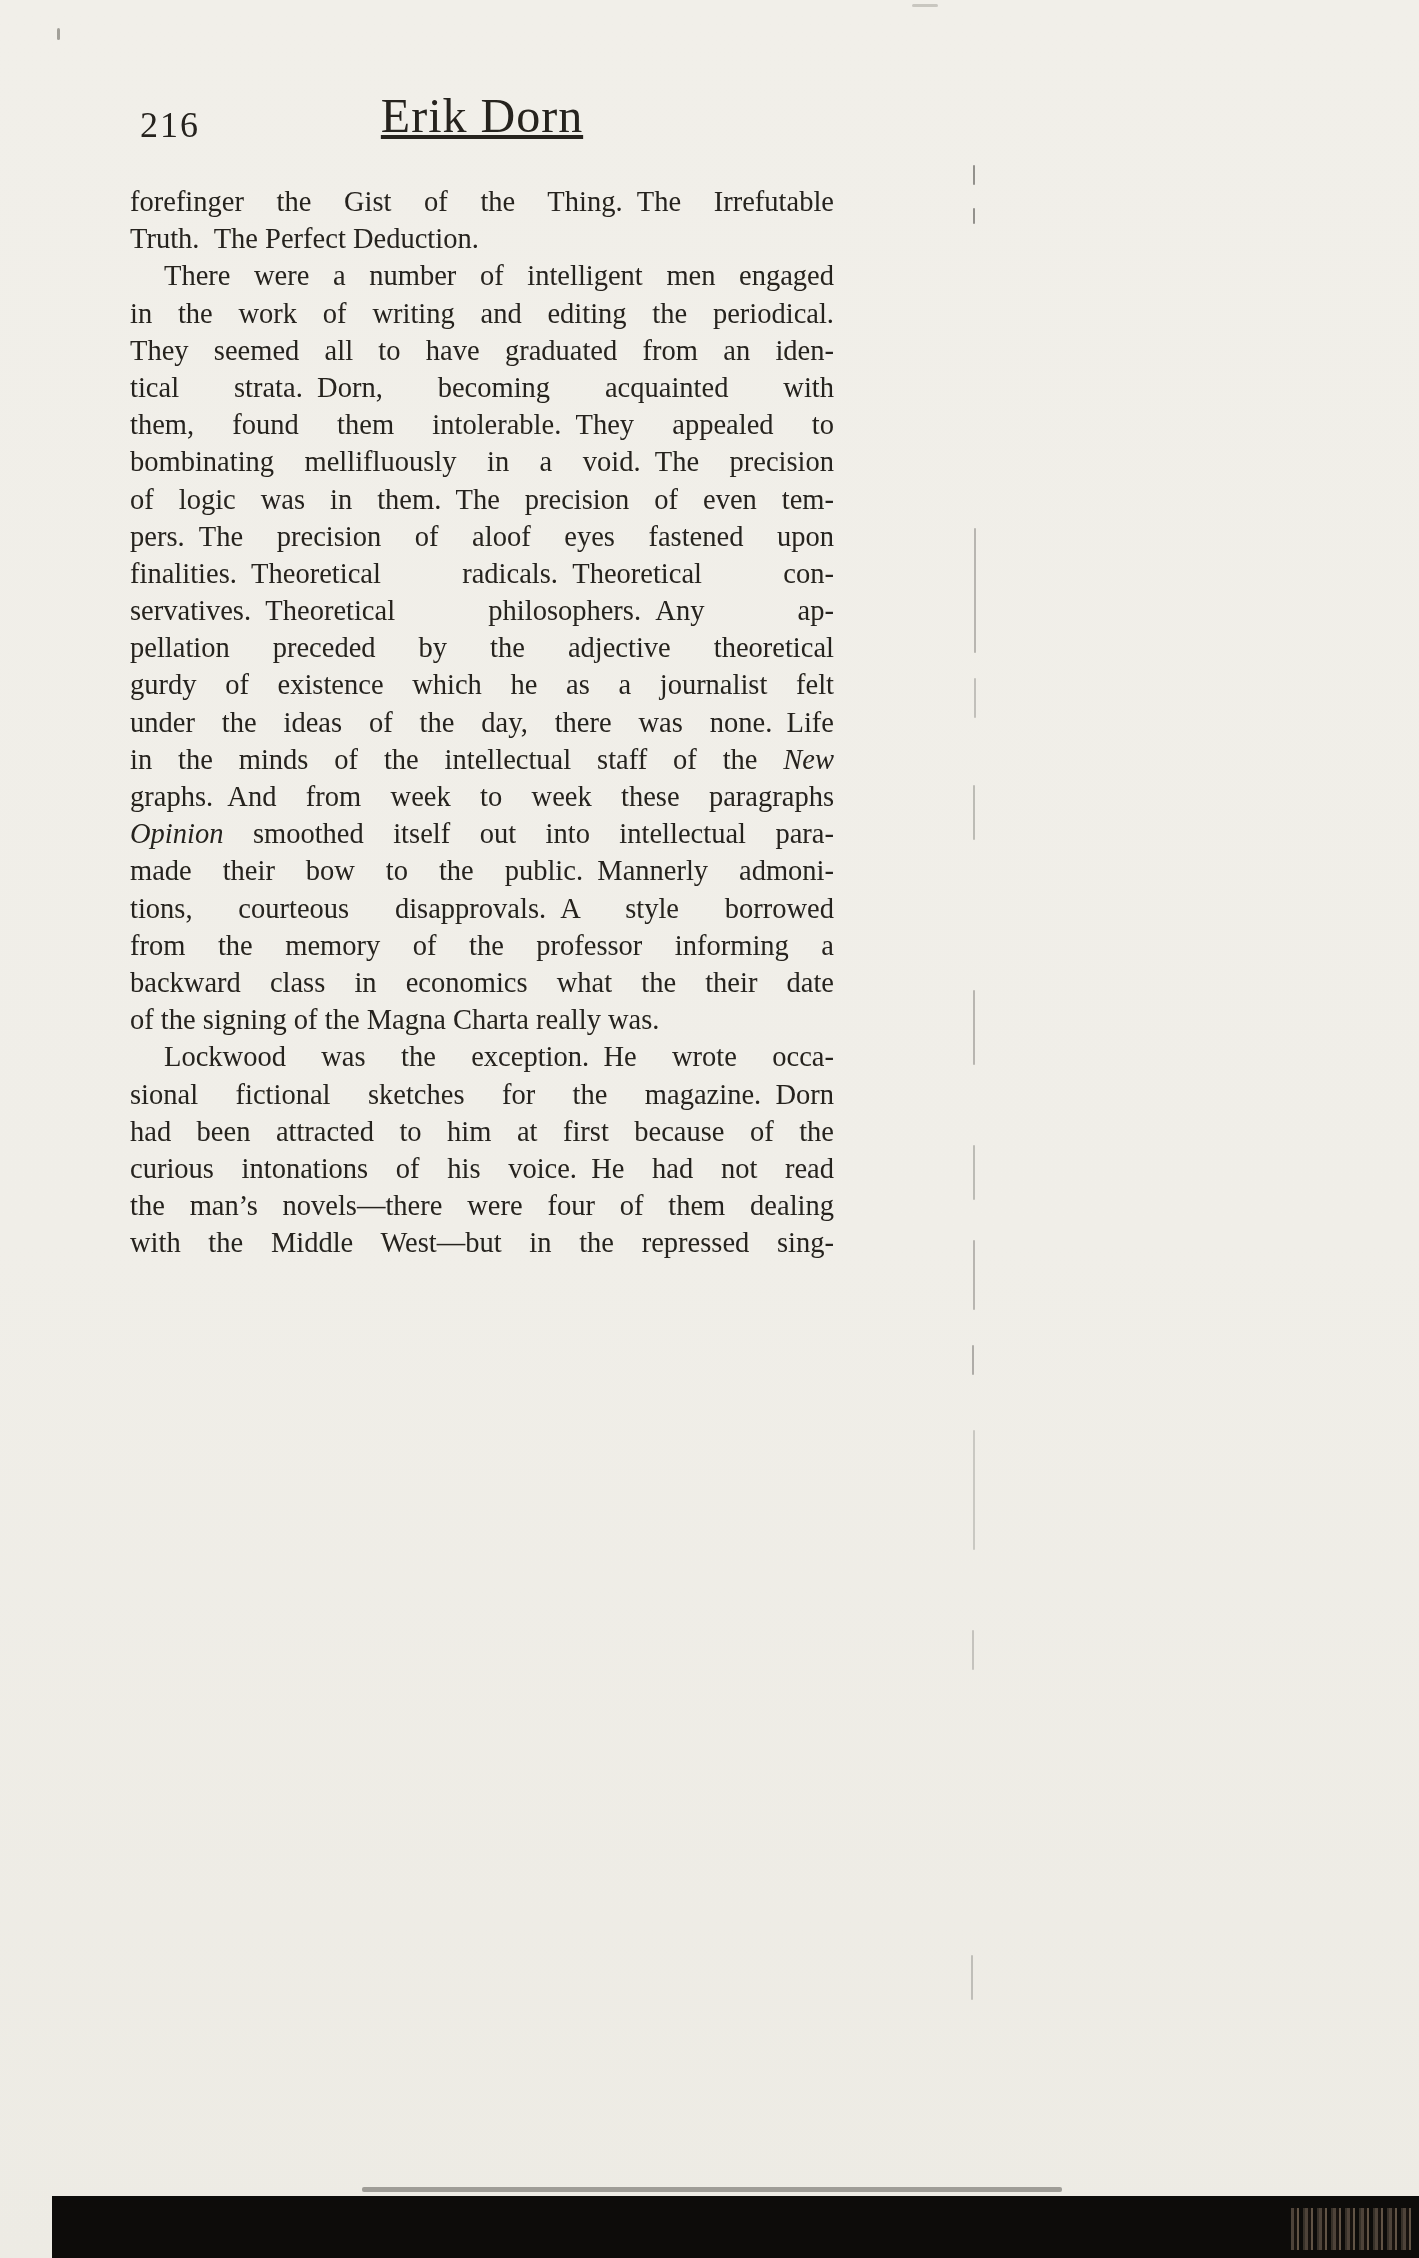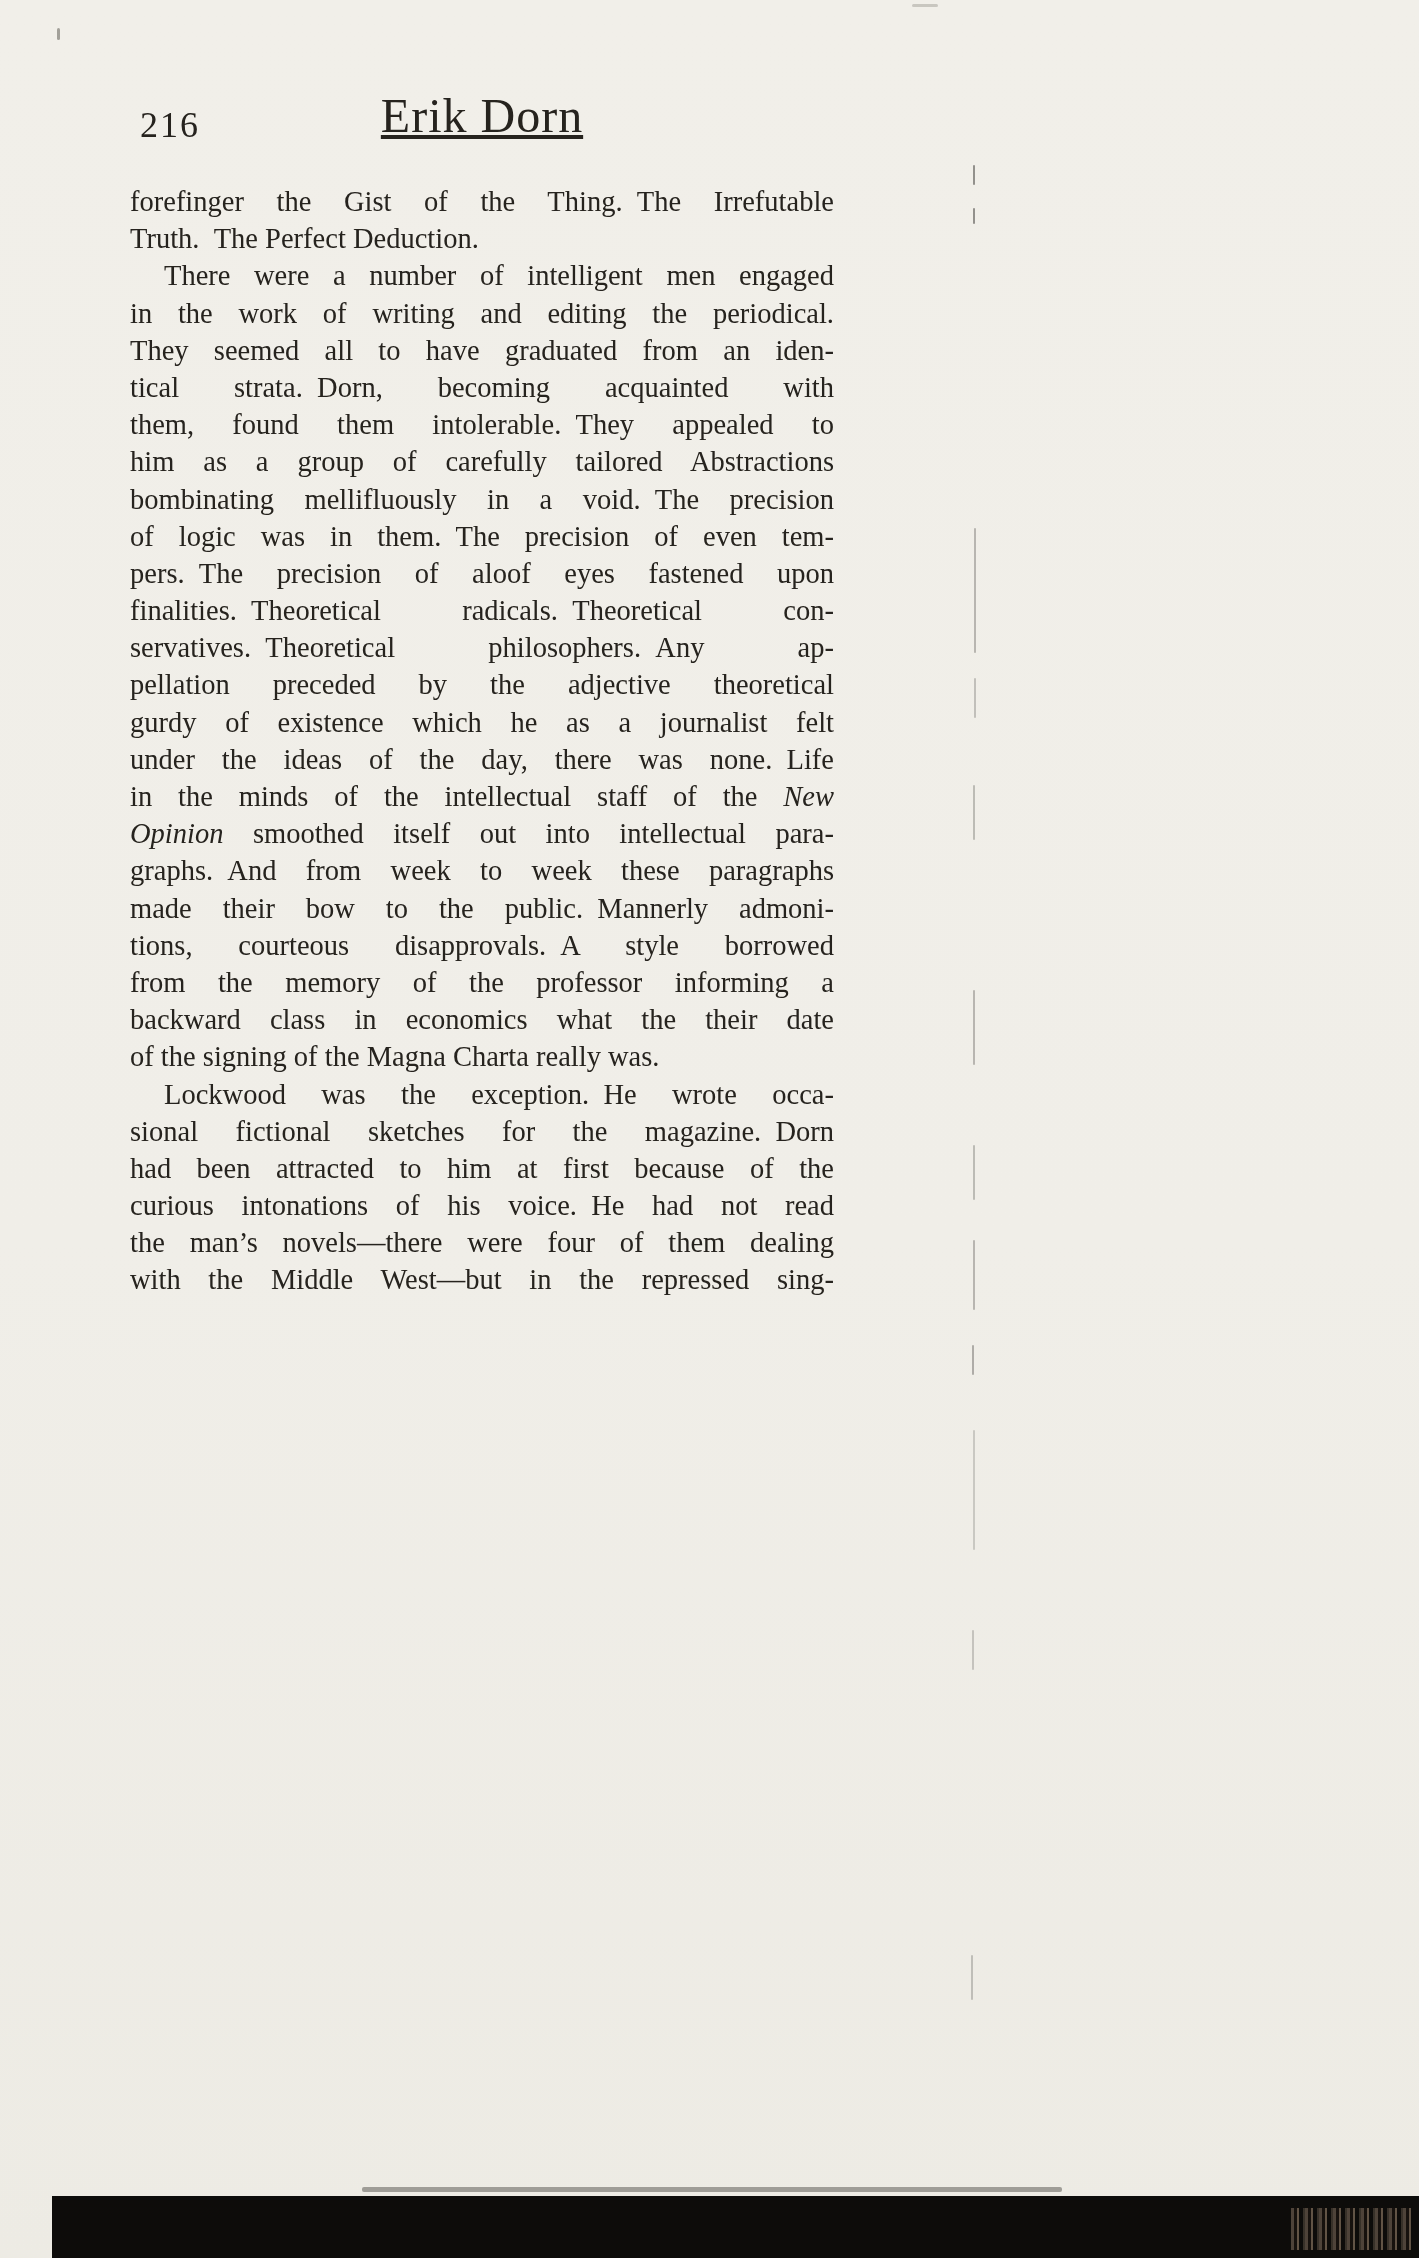--- a/index.html
+++ b/index.html
@@ -120,32 +120,31 @@
       <div>
         <div class="line"><span>forefinger the Gist of the Thing. The Irrefutable</span></div>
         <div class="line nojust"><span>Truth. The Perfect Deduction.</span></div>
       </div>
       <div>
         <div class="line first"><span>There were a number of intelligent men engaged</span></div>
         <div class="line"><span>in the work of writing and editing the periodical.</span></div>
         <div class="line"><span>They seemed all to have graduated from an iden-</span></div>
         <div class="line"><span>tical strata. Dorn, becoming acquainted with</span></div>
         <div class="line"><span>them, found them intolerable. They appealed to</span></div>
-        <div class="line"><span>him as a group of carefully tailored Abstractions</span></div>
         <div class="line"><span>bombinating mellifluously in a void. The precision</span></div>
         <div class="line"><span>of logic was in them. The precision of even tem-</span></div>
         <div class="line"><span>pers. The precision of aloof eyes fastened upon</span></div>
         <div class="line"><span>finalities. Theoretical radicals. Theoretical con-</span></div>
         <div class="line"><span>servatives. Theoretical philosophers. Any ap-</span></div>
         <div class="line"><span>pellation preceded by the adjective theoretical</span></div>
         <div class="line"><span>gurdy of existence which he as a journalist felt</span></div>
         <div class="line"><span>under the ideas of the day, there was none. Life</span></div>
         <div class="line"><span>in the minds of the intellectual staff of the </span><em>New</em></div>
+        <div class="line"><span>graphs. And from week to week these paragraphs</span></div>
         <div class="line"><em>Opinion</em><span> smoothed itself out into intellectual para-</span></div>
-        <div class="line"><span>graphs. And from week to week these paragraphs</span></div>
         <div class="line"><span>made their bow to the public. Mannerly admoni-</span></div>
         <div class="line"><span>tions, courteous disapprovals. A style borrowed</span></div>
         <div class="line"><span>from the memory of the professor informing a</span></div>
         <div class="line"><span>backward class in economics what the their date</span></div>
         <div class="line nojust"><span>of the signing of the Magna Charta really was.</span></div>
       </div>
       <div>
         <div class="line first"><span>Lockwood was the exception. He wrote occa-</span></div>
         <div class="line"><span>sional fictional sketches for the magazine. Dorn</span></div>
         <div class="line"><span>had been attracted to him at first because of the</span></div>

